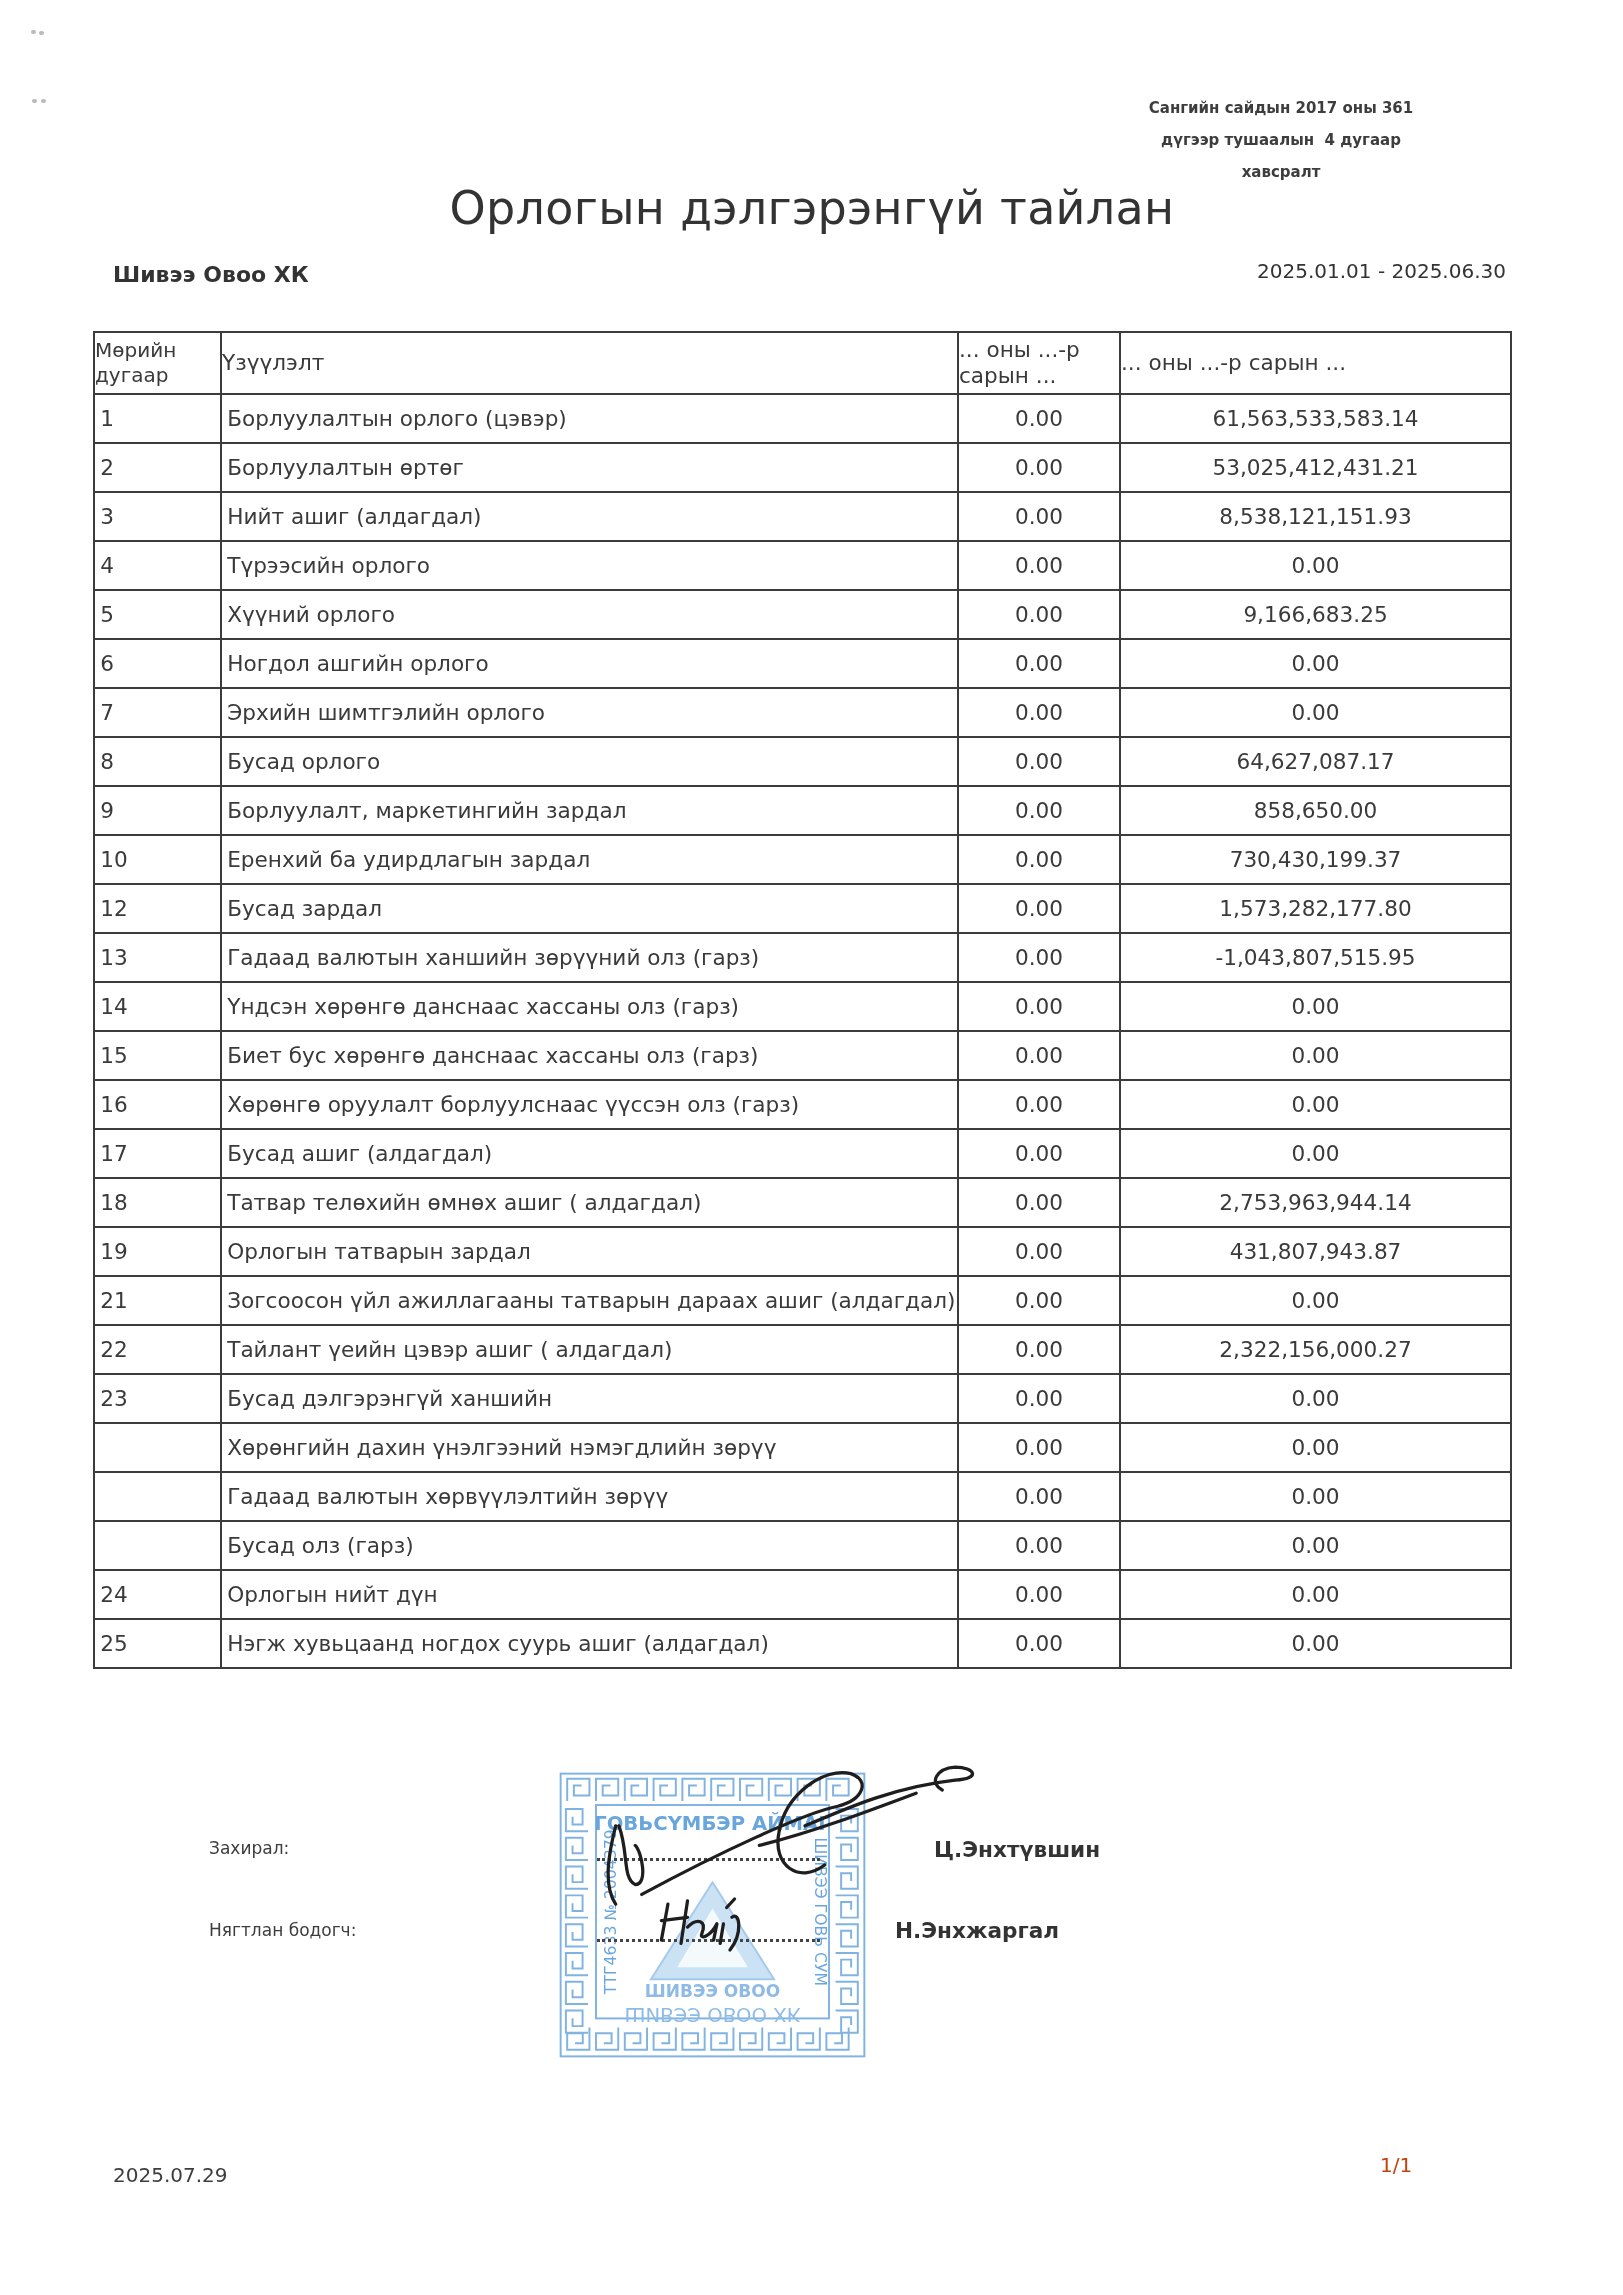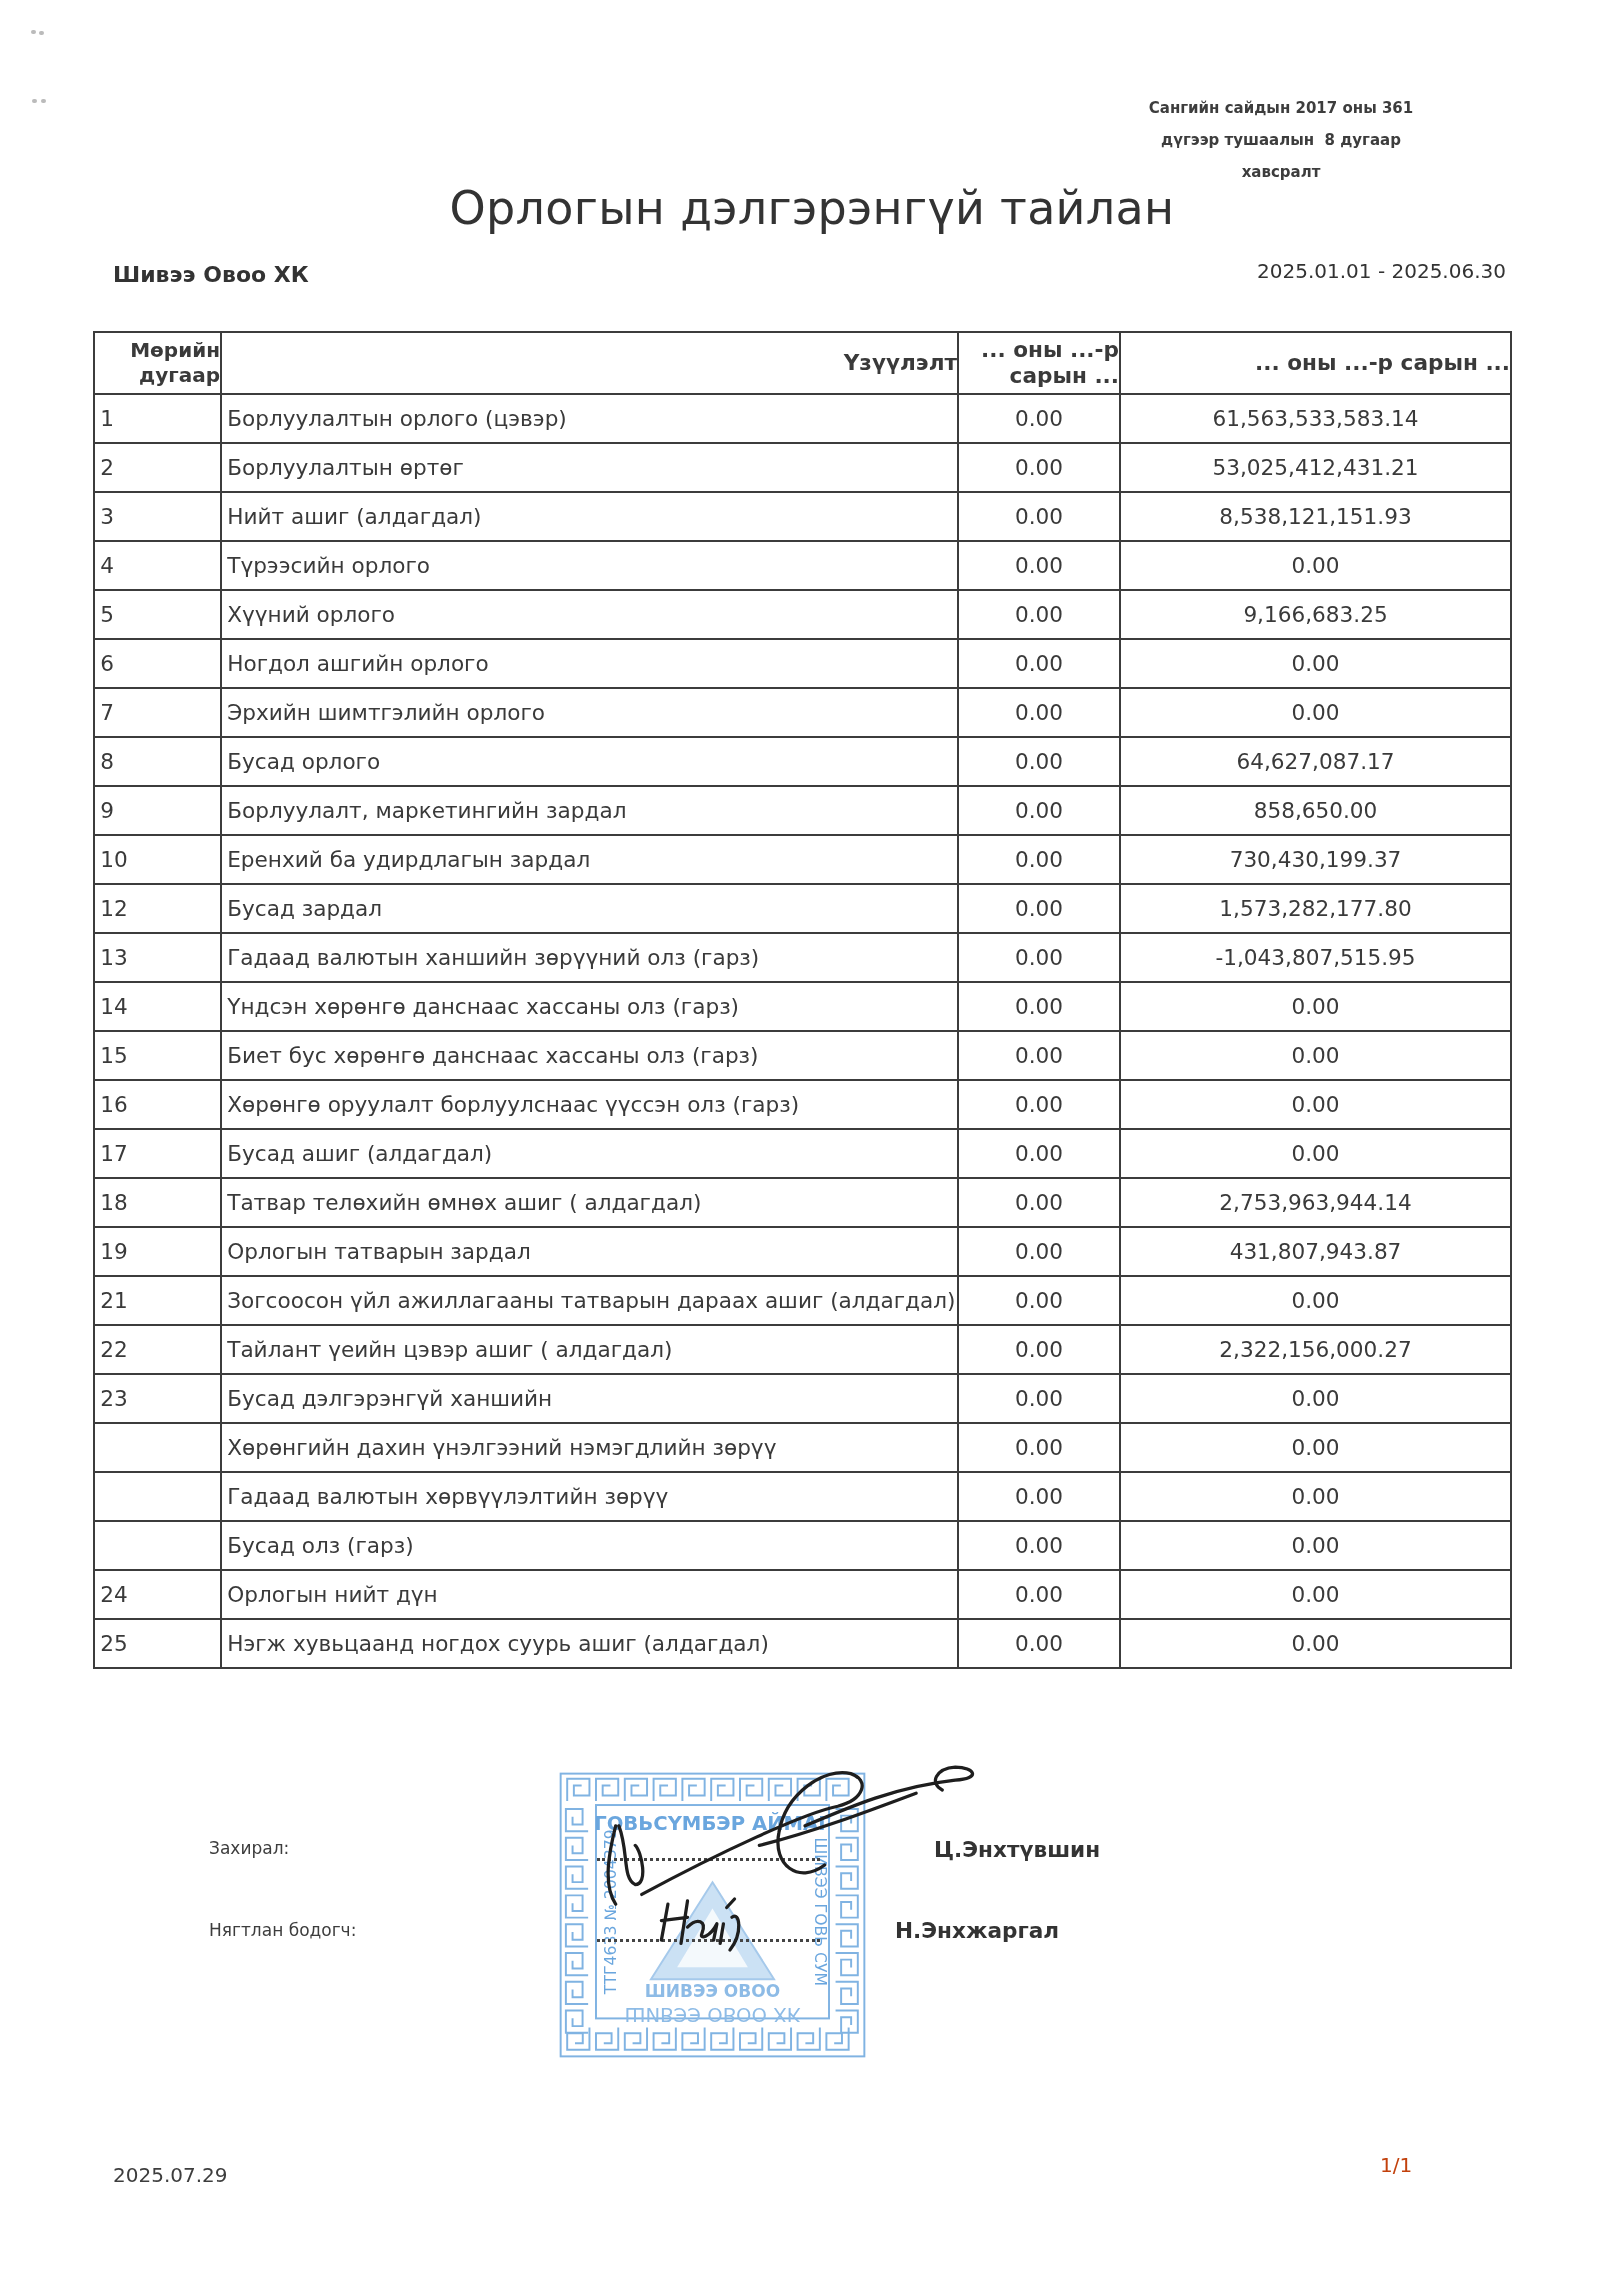--- a/index.html
+++ b/index.html
@@ -31,21 +31,21 @@
     border-collapse: collapse; table-layout: fixed;
     font-size: 21.6px; color: #3a3a3a;
   }
   .report-table td, .report-table th {
     border: 2px solid #3c3c3c; padding: 0; font-weight: normal;
   }
   .report-table col.c0 { width: 127px; }
   .report-table col.c1 { width: 737px; }
   .report-table col.c2 { width: 162px; }
   .report-table col.c3 { width: 391px; }
-  .report-table thead th { height: 60px; text-align: right; vertical-align: middle; line-height: 26px; font-weight: bold; }
+  .report-table thead th { height: 60px; text-align: left; vertical-align: middle; line-height: 26px; }
   .report-table thead th.th-num { font-size: 20px; line-height: 25px; }
   .report-table tbody td { height: 47px; vertical-align: middle; }
   .report-table td.num { padding-left: 5.2px; text-align: left; }
   .report-table td.label { padding-left: 5.2px; text-align: left; white-space: nowrap; }
   .report-table td.val { text-align: center; }
 
   
   .sig-role { left: 209px; font-size: 17px; color: #3d3d3d; }
   .sig-name { left: 895px; font-size: 21.6px; font-weight: bold; color: #333; }
   .dots {
@@ -65,21 +65,21 @@
 </head>
 <body>
 
 <div class="abs speck" style="left:31px;top:30px;"></div>
 <div class="abs speck" style="left:39px;top:31px;"></div>
 <div class="abs speck" style="left:32px;top:99px;"></div>
 <div class="abs speck" style="left:41px;top:99px;"></div>
 
 <div class="abs decree">
   <div>Сангийн сайдын 2017 оны 361</div>
-  <div>дүгээр тушаалын  8 дугаар</div>
+  <div>дүгээр тушаалын  4 дугаар</div>
   <div>хавсралт</div>
 </div>
 
 <div class="abs title">
   <span>Орлогын дэлгэрэнгүй тайлан</span>
 </div>
 
 <div class="abs company">Шивээ Овоо ХК</div>
 <div class="abs period">2025.01.01 - 2025.06.30</div>
 

